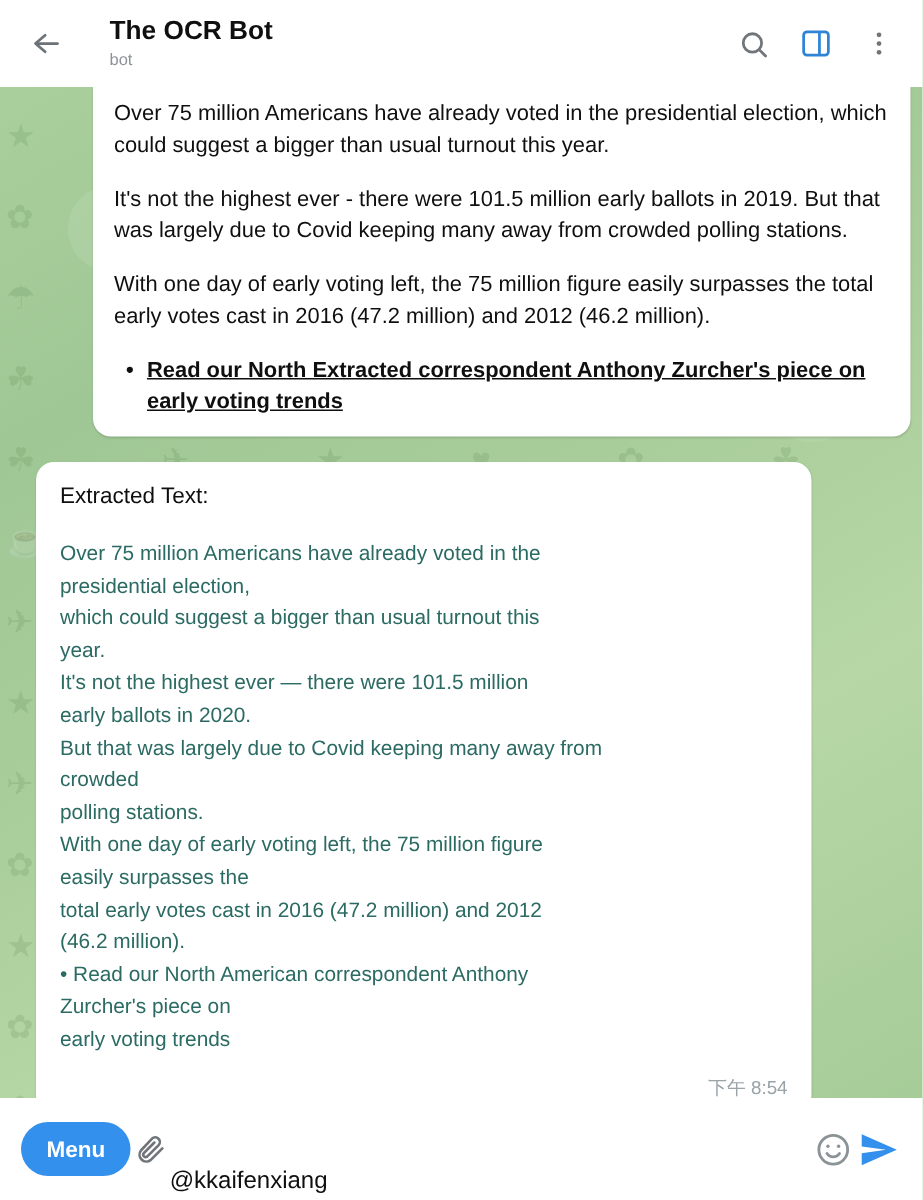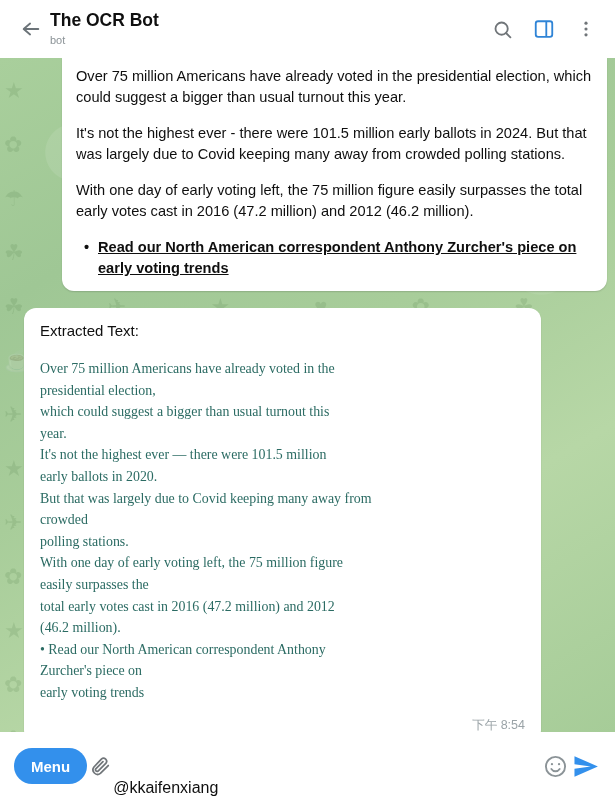--- a/index.html
+++ b/index.html
@@ -30,21 +30,21 @@
     position: relative;
     z-index: 5;
   }
   .back-btn {
     width: 34px; height: 34px;
     display: flex; align-items: center; justify-content: center;
     color: #6b7378;
     flex: 0 0 auto;
   }
   .title-wrap {
-    margin-left: 2px;
+    margin-left: 25px;
     display: flex;
     flex-direction: column;
     justify-content: center;
     flex: 1 1 auto;
     min-width: 0;
   }
   .chat-title {
     font-size: 17.5px;
     font-weight: bold;
     color: #0f0f0f;
@@ -149,21 +149,21 @@
     padding: 12px 14px 8px 16px;
     border-radius: 12px;
   }
   .ocr-label {
     font-size: 15px;
     color: #0f0f0f;
     line-height: 22px;
     margin-bottom: 16px;
   }
   .ocr-text {
-    font-family: Liberation Serif, serif;
+    font-family: Liberation Sans, sans-serif;
     font-size: 13.9px;
     line-height: 21.6px;
     color: #2b6b63;
     white-space: pre-wrap;
     word-break: break-word;
   }
   .msg-time {
     text-align: right;
     font-size: 12.5px;
     color: #9aa3a7;
@@ -273,25 +273,25 @@
     </div>
   </div>
 
   <div class="chat">
     <div class="pattern">
       ★ ✿ ☘ ✈ ♥ ☕ ✿ ★ ☘ ♪ ✿ ★ ☂ ☘ ✈ ♥ ★ ✿ ☘ ☕ ♪ ✿ ★ ☂ ☘ ✈ ★ ♥ ✿ ☘ ☕ ★ ✿ ♪ ☂ ☘ ✈ ★ ♥ ✿ ☕ ☘ ★ ♪ ✿ ☂ ☘ ★ ✈ ♥ ✿ ☕ ☘ ★ ✿ ♪ ☂ ☘ ✈ ♥ ★ ✿ ☕ ☘ ★ ♪ ✿ ☂ ☘ ✈ ★ ♥ ✿ ☕ ☘ ★ ✿ ♪ ☂ ☘ ✈ ★ ♥ ✿ ☕ ☘ ★ ♪ ✿ ☂
     </div>
 
     <div class="bubble bubble-top">
       <p>Over 75 million Americans have already voted in the presidential election, which could suggest a bigger than usual turnout this year.</p>
-      <p>It's not the highest ever - there were 101.5 million early ballots in 2024. But that was largely due to Covid keeping many away from crowded polling stations.</p>
+      <p>It's not the highest ever - there were 101.5 million early ballots in 2019. But that was largely due to Covid keeping many away from crowded polling stations.</p>
       <p>With one day of early voting left, the 75 million figure easily surpasses the total early votes cast in 2016 (47.2 million) and 2012 (46.2 million).</p>
       <ul class="bullets">
         <li>
-          <a href="#">Read our North American correspondent Anthony Zurcher's piece on early voting trends</a>
+          <a href="#">Read our North Extracted correspondent Anthony Zurcher's piece on early voting trends</a>
         </li>
       </ul>
     </div>
 
     <div class="bubble bubble-ocr">
       <div class="ocr-label">Extracted Text:</div>
       <div class="ocr-text">Over 75 million Americans have already voted in the
 presidential election,
 which could suggest a bigger than usual turnout this
 year.

